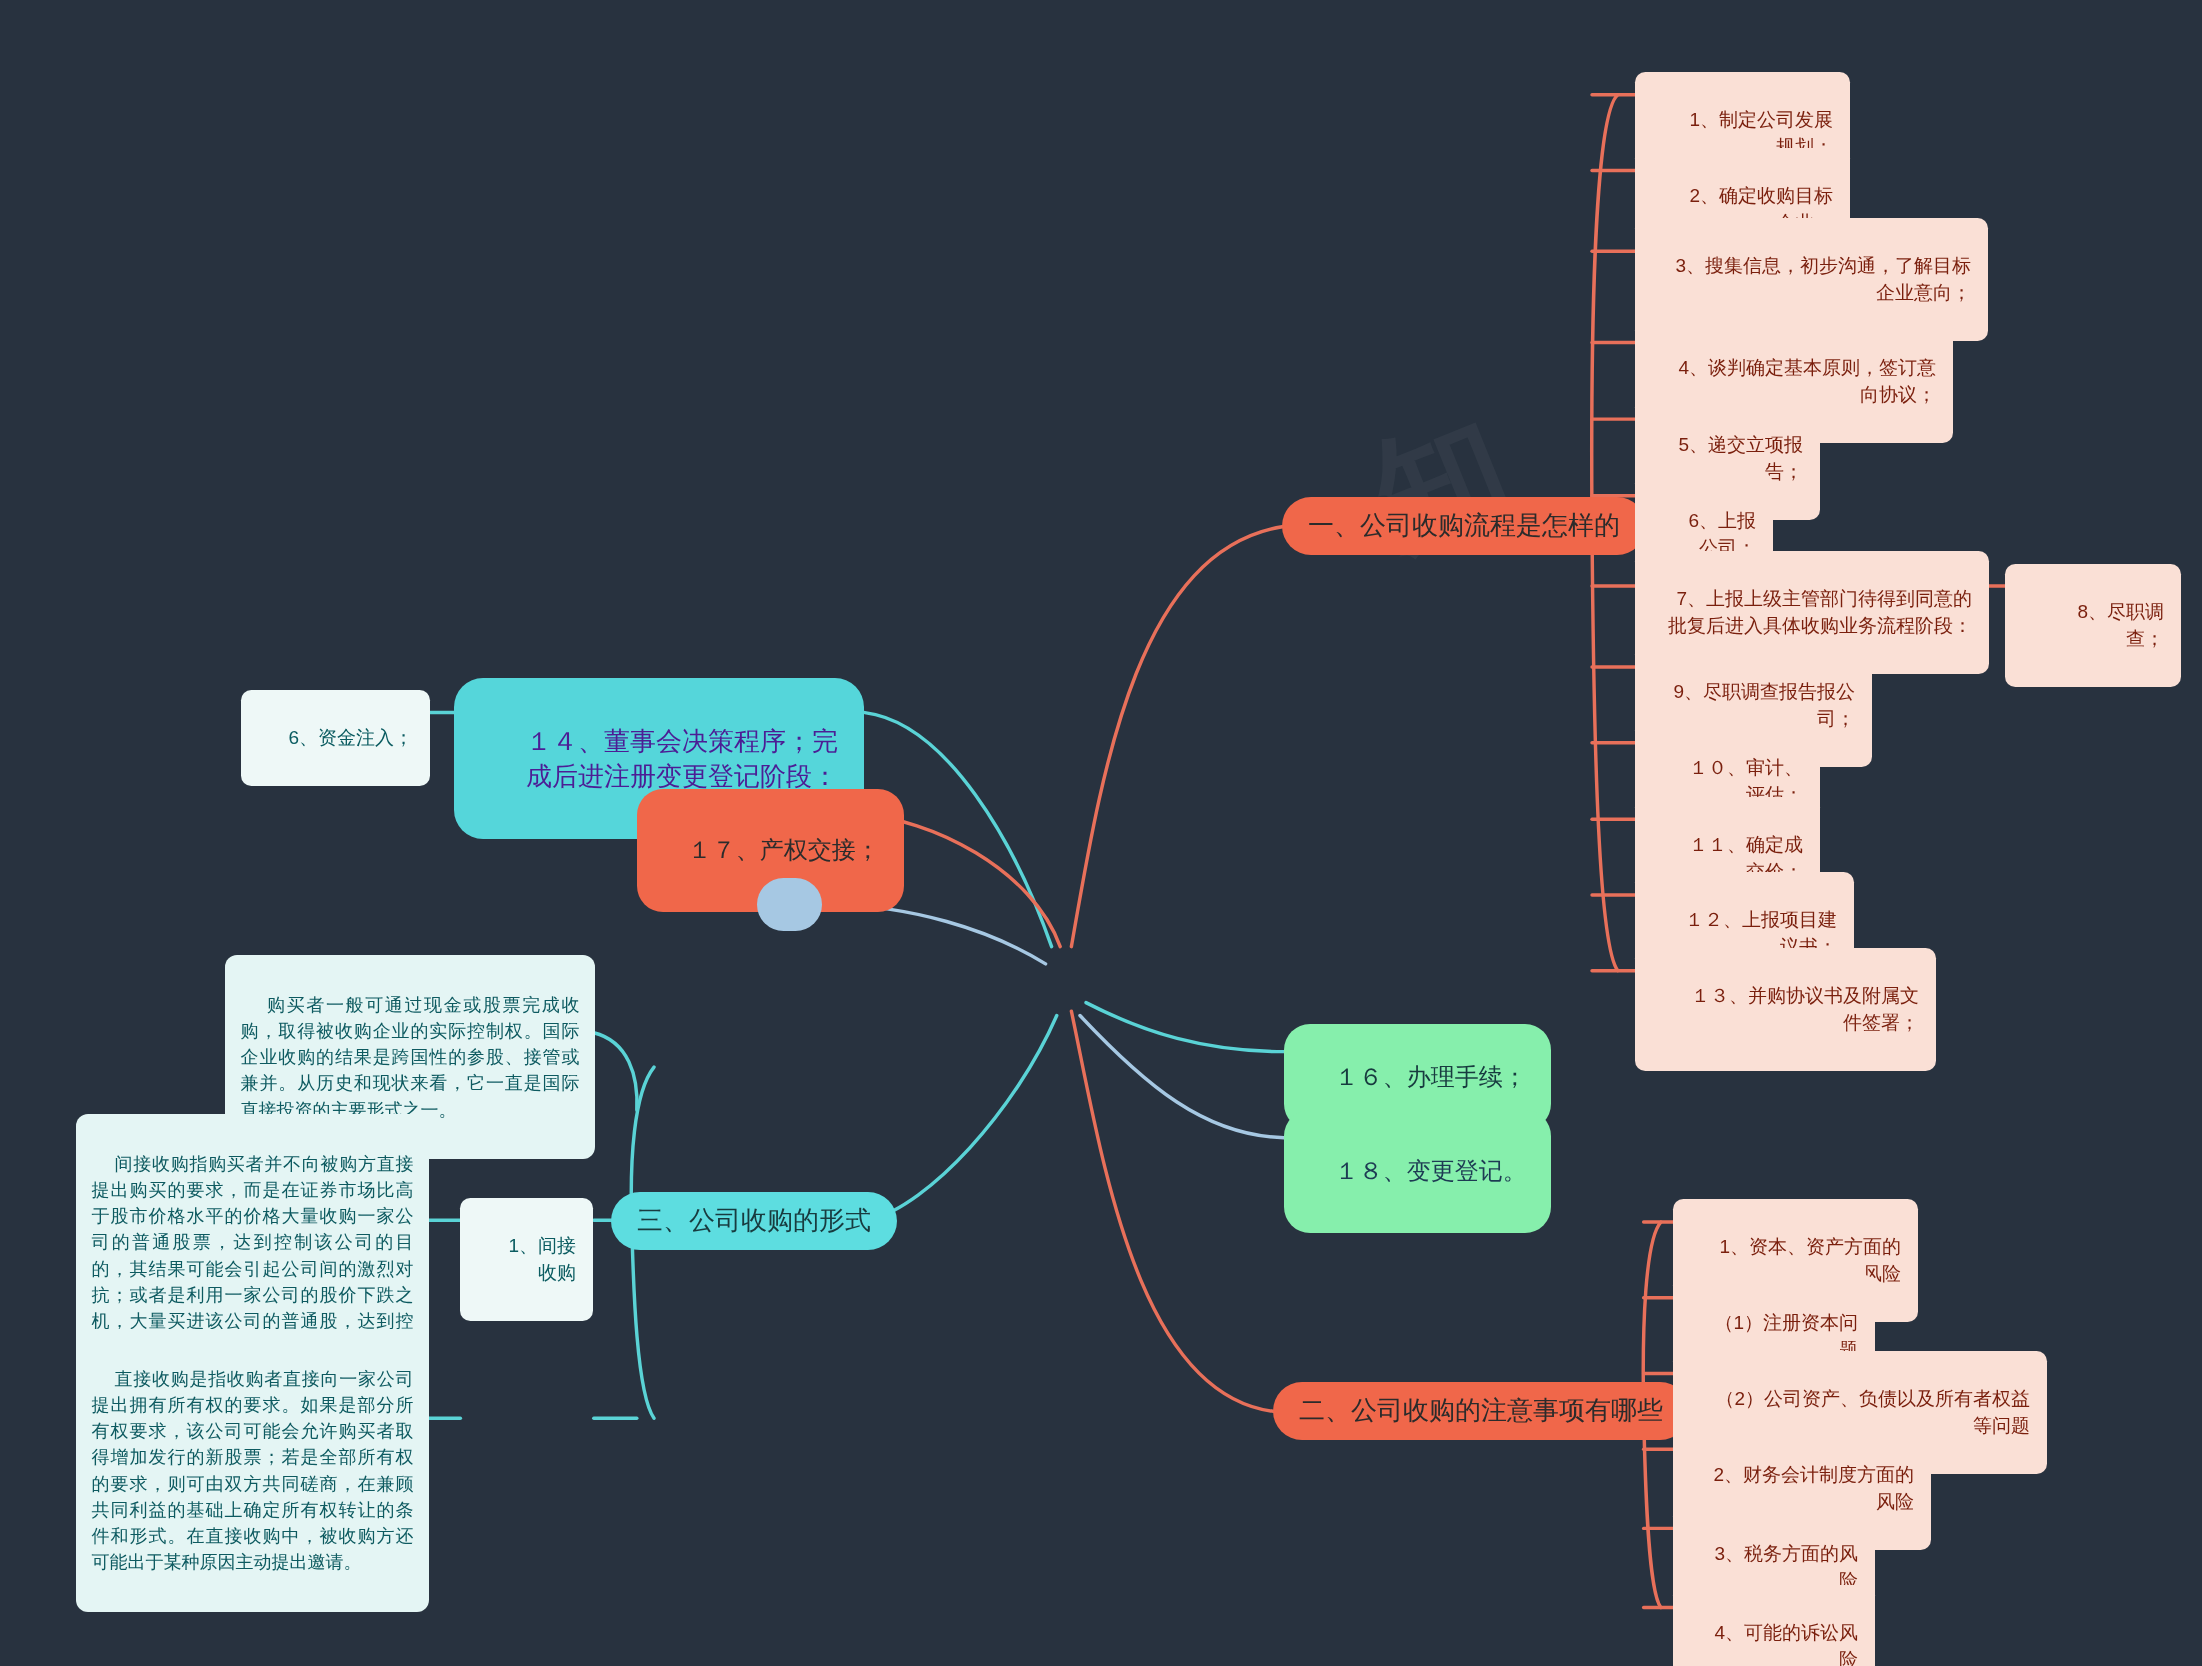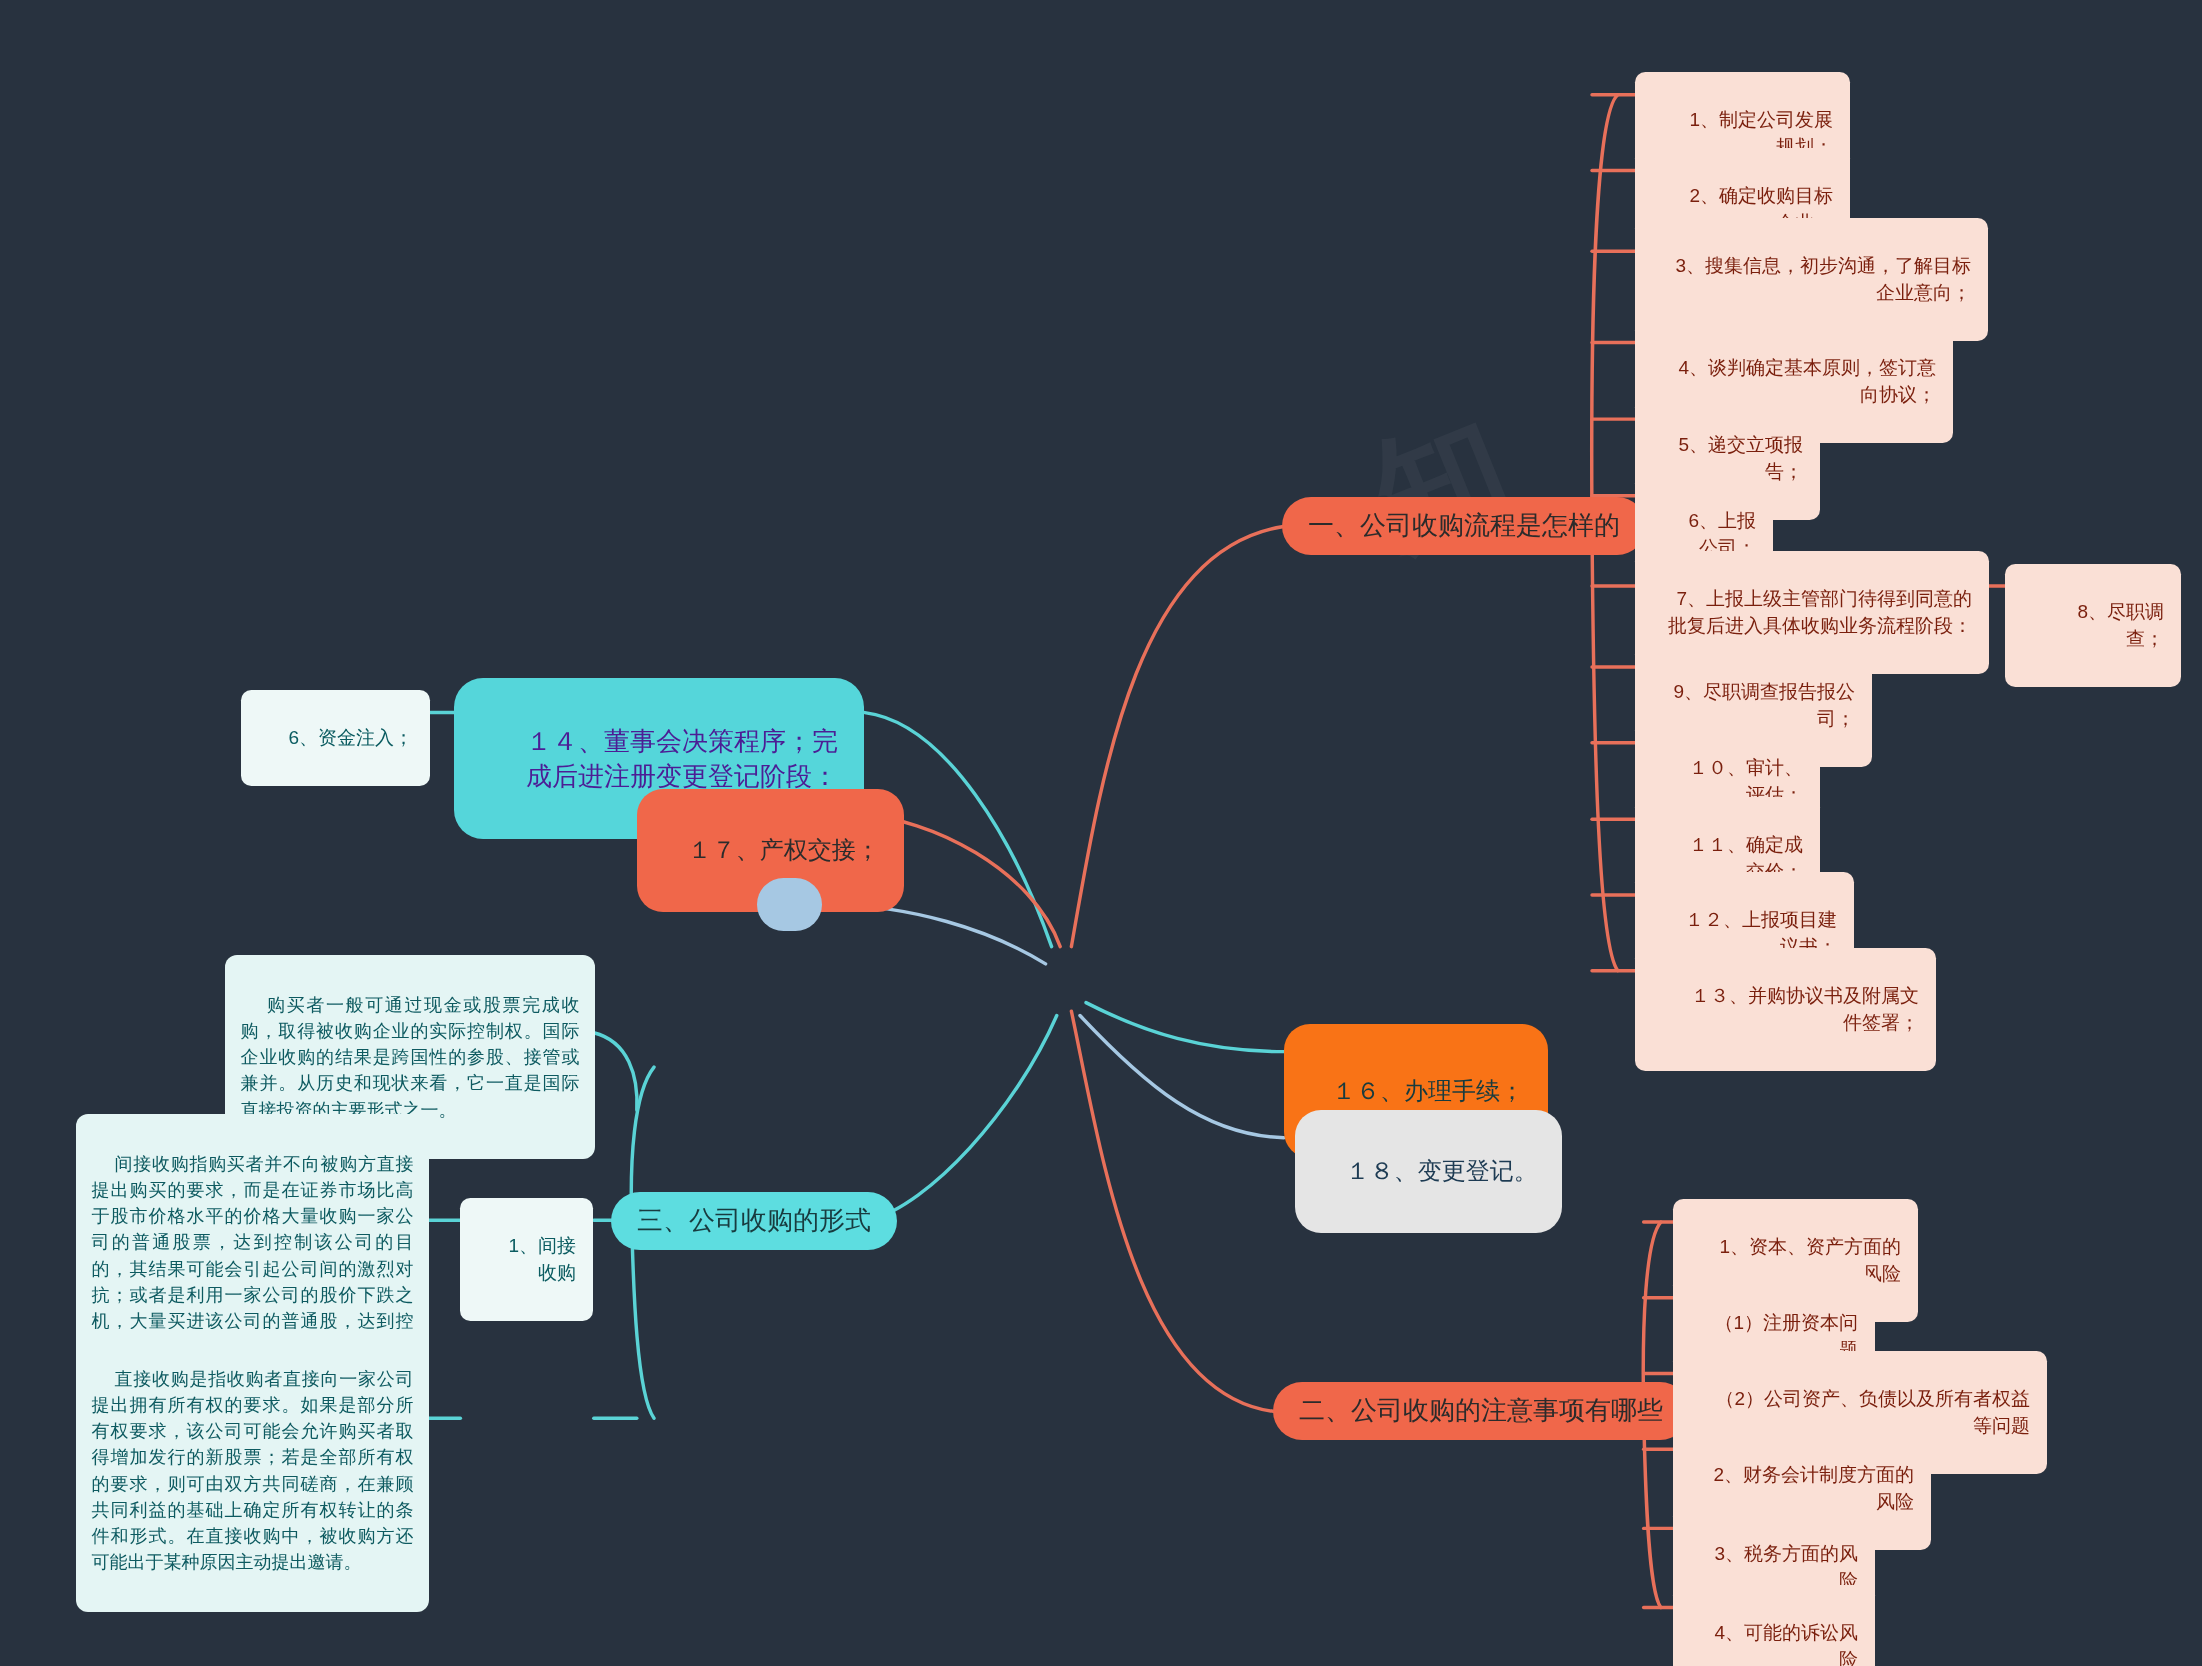--- a/index.html
+++ b/index.html
@@ -102,36 +102,34 @@
     background: #e4f5f4;
     color: #0d5a60;
     border-radius: 12px;
     font-size: 18px;
     padding: 10.3px 15.5px;
     line-height: 1.46;
     display: block;
     text-align: justify;
   }
   .leaf-cyan-solid {
-    background: #f97316;
+    background: #86efac;
     color: #173b3f;
     border-radius: 26px;
     font-size: 24px;
-    padding: 16px 24px;
-    display: block;
-    font-family: Liberation Serif, serif;
+    padding: 2px 24px;
+    display: block;
   }
   .leaf-blue-solid {
-    background: #e5e5e5;
+    background: #86efac;
     color: #1d3b53;
     border-radius: 26px;
     font-size: 24px;
     padding: 10.3px 24px;
     display: block;
-    margin-left: 11px;
   }
   .leaf-orange-solid {
     background: #f0674a;
     color: #2c2c2c;
     border-radius: 26px;
     font-size: 24px;
     padding: 10.3px 24px;
     display: block;
   }
   .watermark {

